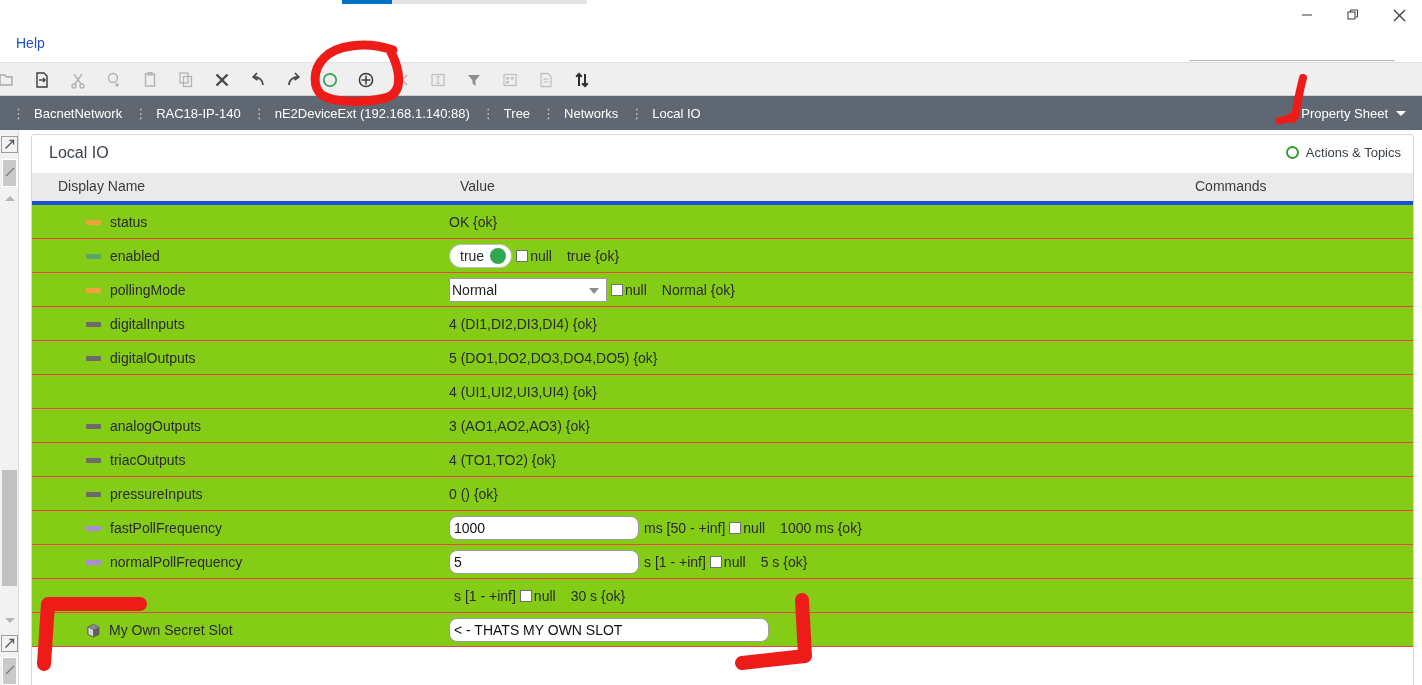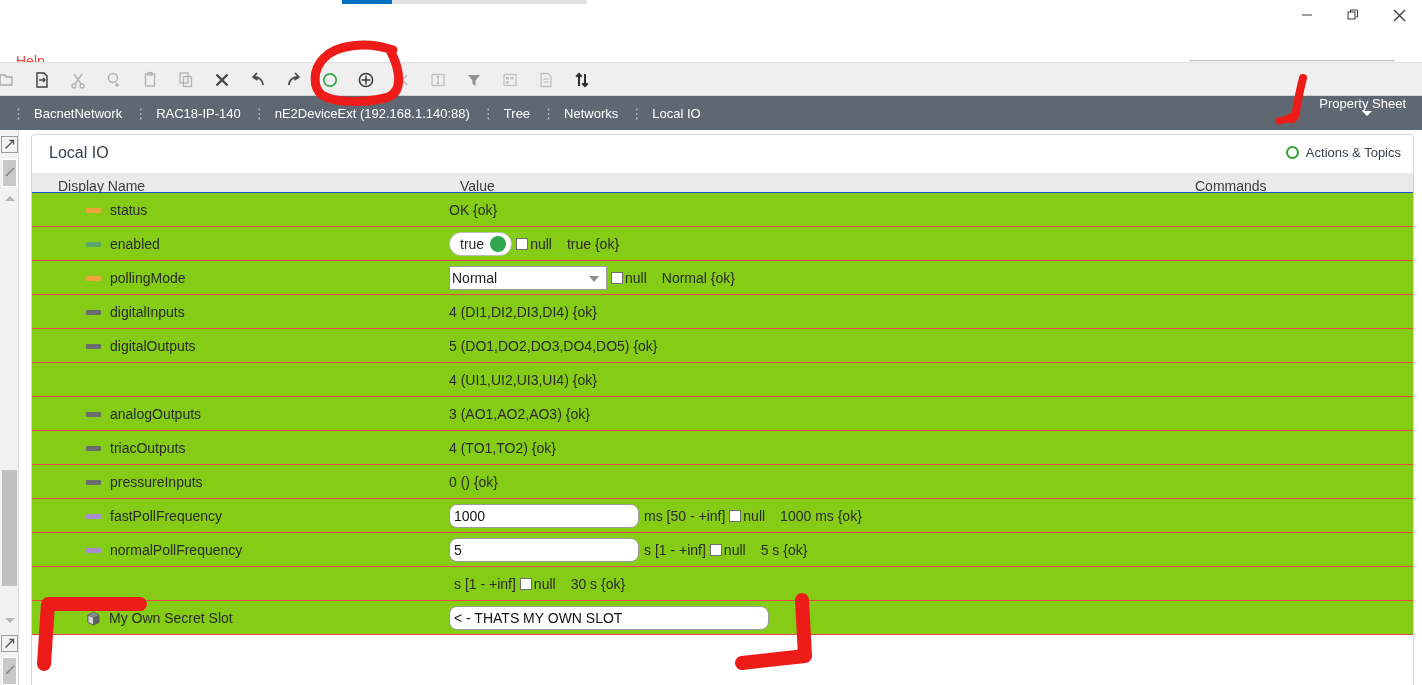--- a/index.html
+++ b/index.html
@@ -41,22 +41,22 @@
   }
   .wbtn svg { display: block; }
 
   
   .menubar {
     position: absolute; left: 0; top: 28px;
     width: 1422px; height: 32px;
     background: #ffffff;
   }
   .menu-item {
-    position: absolute; left: 12px; top: 23px;
-    font-size: 14px; color: #ef4444;
+    position: absolute; left: 12px; top: 5px;
+    font-size: 14px; color: #1d4ed8;
     padding: 2px 4px;
   }
 
   
   .quick-search {
     position: absolute; right: 28px; top: 32px;
     width: 204px; height: 22px;
     border: 1px solid #b8b8b8;
     background: #ffffff;
     display: flex; align-items: center;
@@ -104,21 +104,21 @@
     white-space: nowrap;
   }
   .crumb .dots {
     color: #c3c8cd; font-size: 13px;
     letter-spacing: 0; margin: 0 9px 0 12px;
     line-height: 1;
   }
   .prop-sheet {
     position: absolute; right: 16px; top: 0;
     height: 34px; display: flex; align-items: center;
-    color: #ffffff; font-size: 13px; flex-direction: column;
+    color: #ffffff; font-size: 13px;
   }
   .prop-sheet .caret {
     margin-left: 8px;
     width: 0; height: 0;
     border-left: 5px solid transparent;
     border-right: 5px solid transparent;
     border-top: 5px solid #ffffff;
   }
 
   
@@ -182,23 +182,23 @@
   }
   .ring {
     width: 13px; height: 13px;
     border: 2px solid #2ea02e;
     border-radius: 50%;
     margin-right: 7px;
   }
 
   
   .thead {
-    height: 20px;
+    height: 32px;
     background: #eaeaea;
-    border-bottom: 1px solid #1d4ed8;
+    border-bottom: 4px solid #1d4ed8;
     position: relative;
   }
   .th {
     position: absolute; top: 5px;
     font-size: 14px; color: #3b3b3b;
   }
   .th.c1 { left: 26px; }
   .th.c2 { left: 428px; }
   .th.c3 { left: 1163px; }
 

